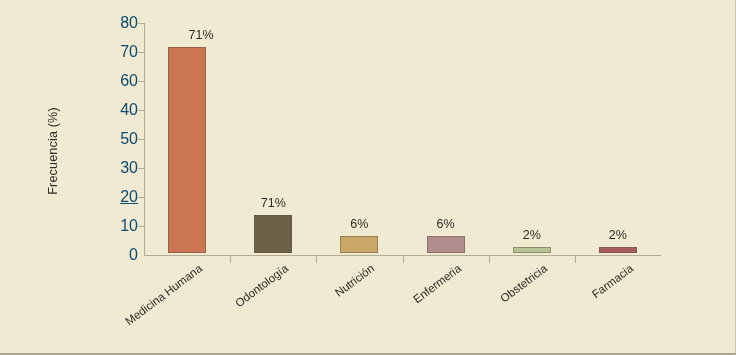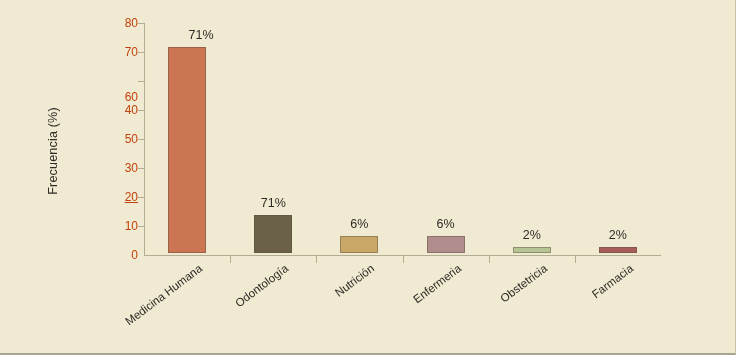--- a/index.html
+++ b/index.html
@@ -55,22 +55,22 @@
     width: 517px;
     height: 1px;
     background: #b3ad92;
   }
 
   .ytick-label {
     position: absolute;
     right: 0;
     width: 26px;
     text-align: right;
-    font-size: 12px;
-    color: #c2410c;
+    font-size: 16px;
+    color: #0c4a6e;
     line-height: 12px;
   }
   .ytick-mark {
     position: absolute;
     left: 138px;
     width: 6px;
     height: 1px;
     background: #b3ad92;
   }
   #ytick-wrap {
@@ -123,21 +123,21 @@
 
   <div id="ylabel">Frecuencia (%)</div>
 
   <div id="ytick-wrap">
       <div class="ytick-label" style="top: 249px;">0</div>
       <div class="ytick-label" style="top: 220px;">10</div>
       <div class="ytick-label" style="top: 191px; text-decoration: underline;">20</div>
       <div class="ytick-label" style="top: 162px;">30</div>
       <div class="ytick-label" style="top: 133px;">50</div>
       <div class="ytick-label" style="top: 104px;">40</div>
-      <div class="ytick-label" style="top: 75px; margin-top: 16px;">60</div>
+      <div class="ytick-label" style="top: 75px;">60</div>
       <div class="ytick-label" style="top: 46px;">70</div>
       <div class="ytick-label" style="top: 17px;">80</div>
     </div>
 
   <div id="yaxis-line"></div>
   <div id="xaxis-line"></div>
 
   <div id="bars">
       <div class="bar" style="left: 168.083px; width: 38px; height: 205.9px; background: rgb(203, 117, 83);"></div>
       <div class="bar" style="left: 254.25px; width: 38px; height: 37.7px; background: rgb(107, 97, 73);"></div>

